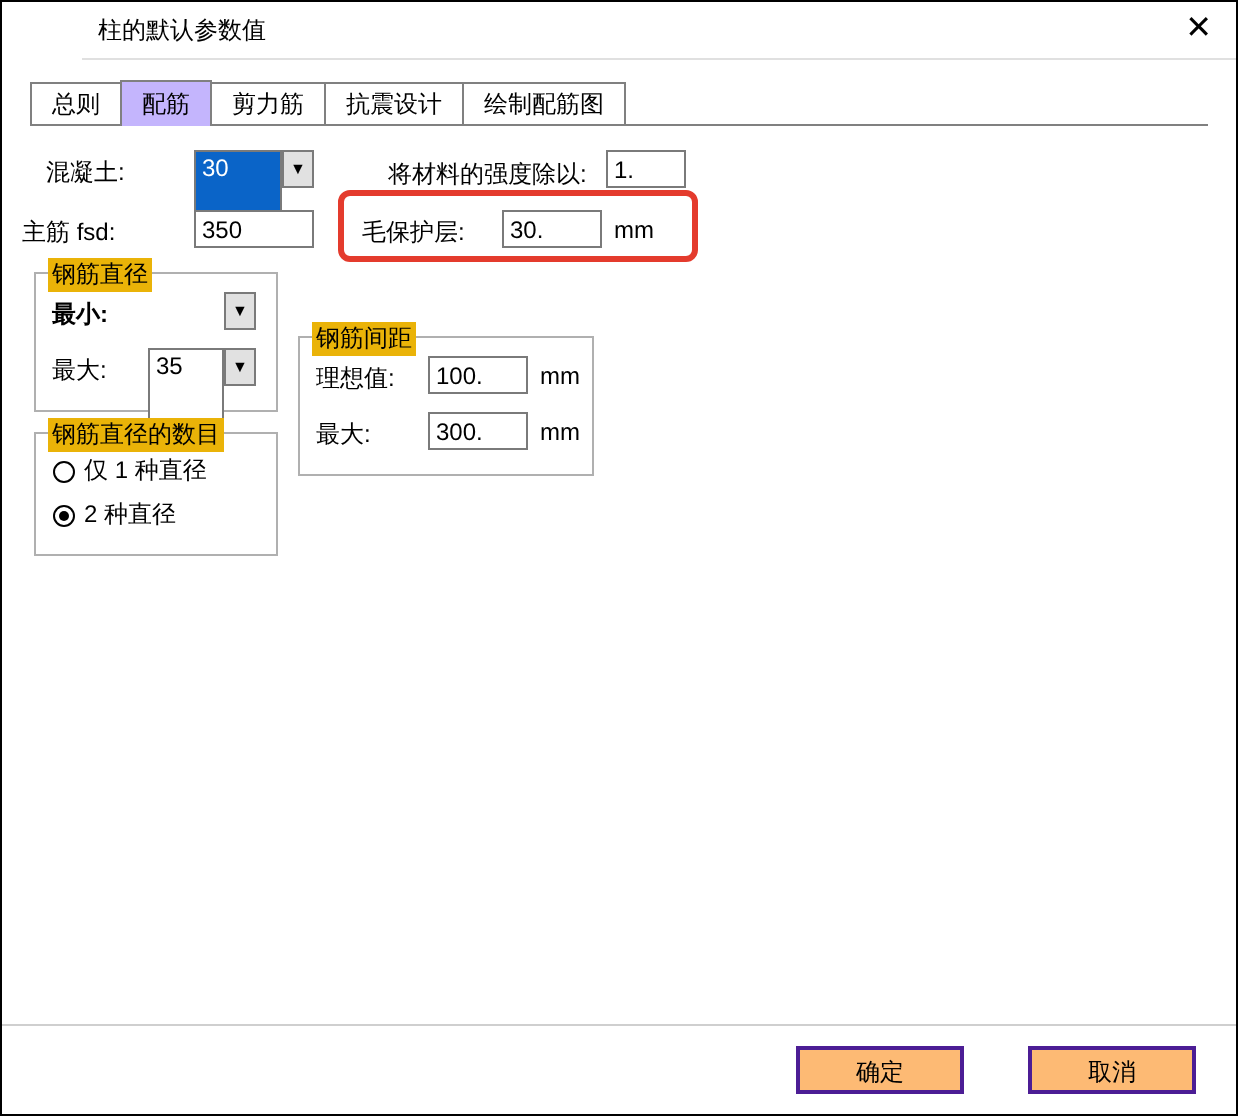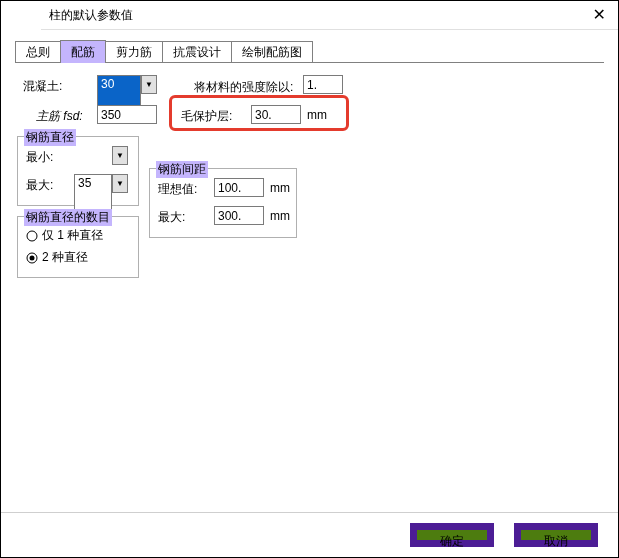--- a/index.html
+++ b/index.html
@@ -135,21 +135,21 @@
   
   .grp {
     position: absolute;
     border: 1px solid #b0b0b0;
     box-sizing: border-box;
   }
   .grp > .cap {
     position: absolute;
     top: -8px;
     left: 6px;
-    background: #c4b5fd;
+    background: #eab308;
     padding: 0 2px;
     font-size: 12px;
   }
   .mm {
     position: absolute;
     font-size: 12px;
   }
 
   
   .hl {
@@ -181,27 +181,28 @@
     border-top: 1px solid #cfcfcf;
     display: flex;
     justify-content: flex-end;
     align-items: center;
     padding-right: 20px;
     gap: 20px;
   }
   .btn {
     width: 84px;
     height: 24px;
-    border: 7px solid #4c1d95;
-    background: #4d7c0f;
+    border: 2px solid #4c1d95;
+    background: #fdba74;
     font-size: 12px;
     text-align: center;
     line-height: 22px;
     cursor: default;
     box-sizing: border-box;
+    margin-left: 12px;
   }
 </style>
 </head>
 <body>
 
 <div class="window">
 
   <div class="titlebar">
     <span class="title-text">柱的默认参数值</span>
     <span class="close-x">✕</span>
@@ -219,31 +220,31 @@
     <div class="tabrule"></div>
 
     <span class="lbl" style="left:22px; top:48px;">混凝土:</span>
     <div class="combo blue" style="left:96px; top:45px; width:60px;">
       <div class="combo-field" style="right:16px;">30</div>
       <div class="combo-btn">▼</div>
     </div>
     <span class="lbl" style="left:180px; top:49px;margin-left:13px;">将材料的强度除以:</span>
     <input class="txt" style="left: 302px; top: 45px; width: 40px;" value="1.">
 
-    <span class="lbl" style="left:35px; top:78px;font-style:italic;">主筋 fsd:</span>
+    <span class="lbl" style="left:10px; top:78px;">主筋 fsd:</span>
     <input class="txt" style="left: 96px; top: 75px; width: 60px;" value="350">
     <span class="lbl" style="left:180px; top:78px;">毛保护层:</span>
     <input class="txt" style="left: 250px; top: 75px; width: 50px;" value="30.">
     <span class="mm" style="left:306px; top:78px;">mm</span>
 
     <div class="hl" style="left:168px; top:65px; width:180px; height:36px;"></div>
 
     <div class="grp" style="left:16px; top:106px; width:122px; height:70px;">
       <span class="cap">钢筋直径</span>
-      <span class="lbl" style="left:8px; top:12px;">最小:</span>
+      <span class="lbl" style="left:8px; top:12px;font-weight:bold;">最小:</span>
       <div class="combo" style="left:56px; top:9px; width:54px;">
         <div class="combo-field" style="right:16px;margin-top:32px;">12</div>
         <div class="combo-btn">▼</div>
       </div>
       <span class="lbl" style="left:8px; top:40px;">最大:</span>
       <div class="combo" style="left:56px; top:37px; width:54px;">
         <div class="combo-field" style="right:16px;">35</div>
         <div class="combo-btn">▼</div>
       </div>
     </div>

